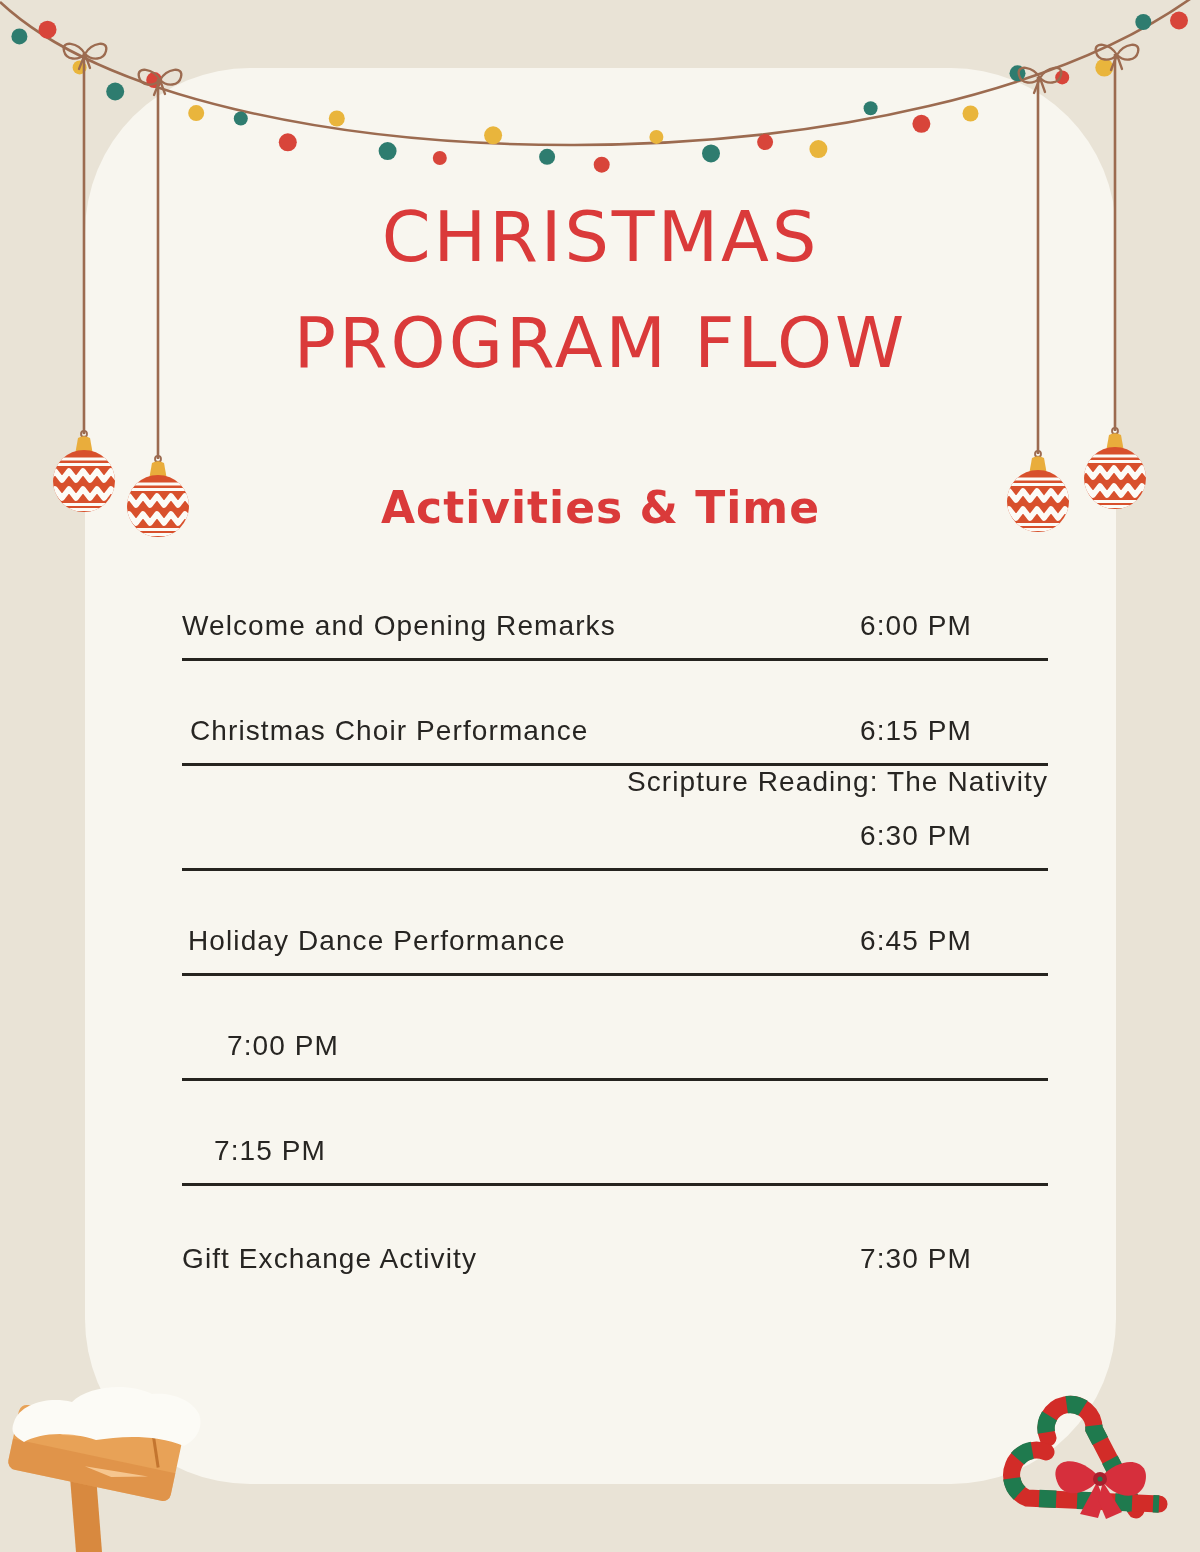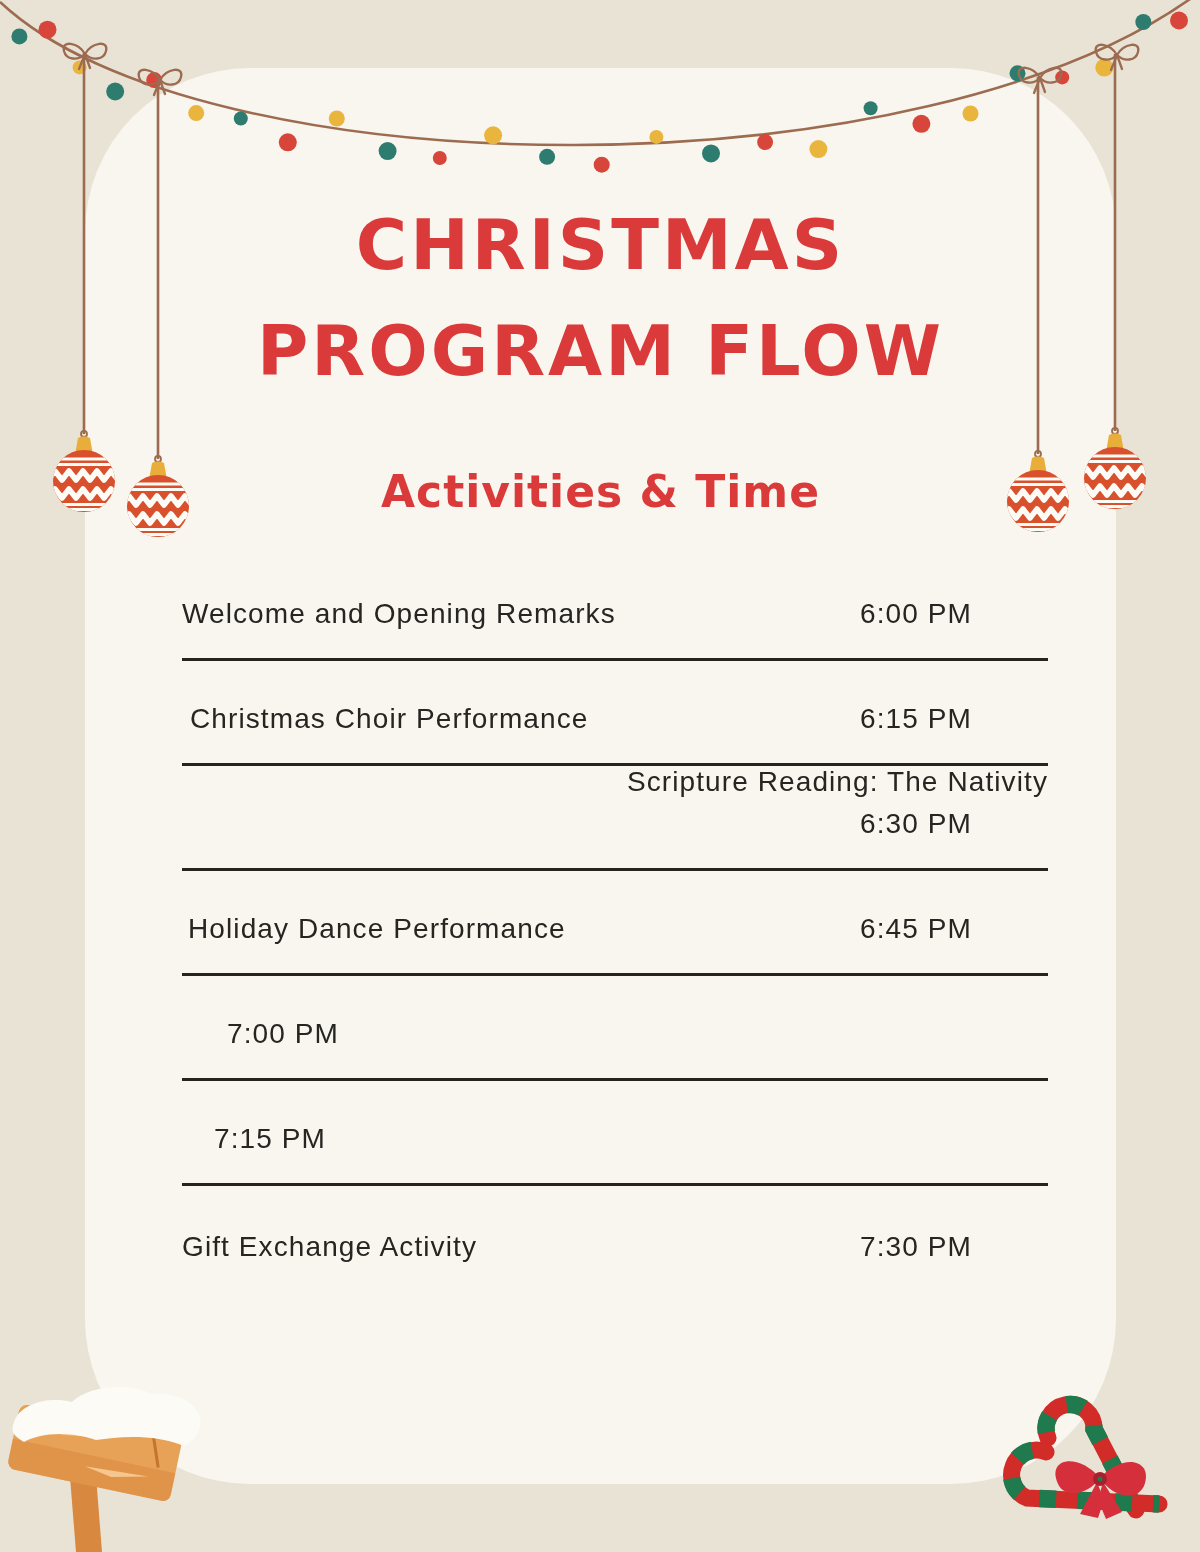--- a/index.html
+++ b/index.html
@@ -41,42 +41,42 @@
   .wood-shade{fill:var(--wood_mid,#d8893f);}
   .wood-streak{fill:var(--wood_pale,#f6c68f);}
   .wood-crack{stroke:var(--wood_dark,#c3752f);stroke-width:3;fill:none;}
   .snow{fill:var(--snow_white,#fcfbf6);}
 
   .title-block{
     position:absolute;left:85px;top:176px;width:1031px;
     text-align:center;color:var(--accent_red,#d93c3c);
   }
   .title{
-    margin:16px;
+    margin:8px;
     font-family:"DejaVu Sans",sans-serif;
-    font-weight:bold;
+    font-weight:normal;
     font-size:70px;line-height:106px;
     letter-spacing:3px;
   }
   .title .line{display:block;}
   .subtitle{
-    margin-top:62px;
+    margin-top:86px;
     font-family:"DejaVu Sans",sans-serif;
     font-weight:bold;
     font-size:44px;line-height:52px;
     letter-spacing:1px;
   }
   .schedule{
     position:absolute;left:182px;top:556px;width:866px;
   }
   .row{
     height:105px;
     box-sizing:border-box;
     display:flex;align-items:flex-end;
-    padding-bottom:28px;
+    padding-bottom:16px;
     border-bottom:3px solid var(--divider,#2a2a28);
     color:var(--text_dark,#272522);
     font-size:28px;letter-spacing:1.1px;
   }
   .row:last-child{border-bottom:none;}
   .row:nth-child(2){padding-left:8px;gap:30px;}
   .row:nth-child(3){padding-left:11px;flex-direction:column;}
   .row:nth-child(4){padding-left:6px;gap:30px;}
   .row:nth-child(5){padding-left:13px;}
   .activity{flex:1;}

